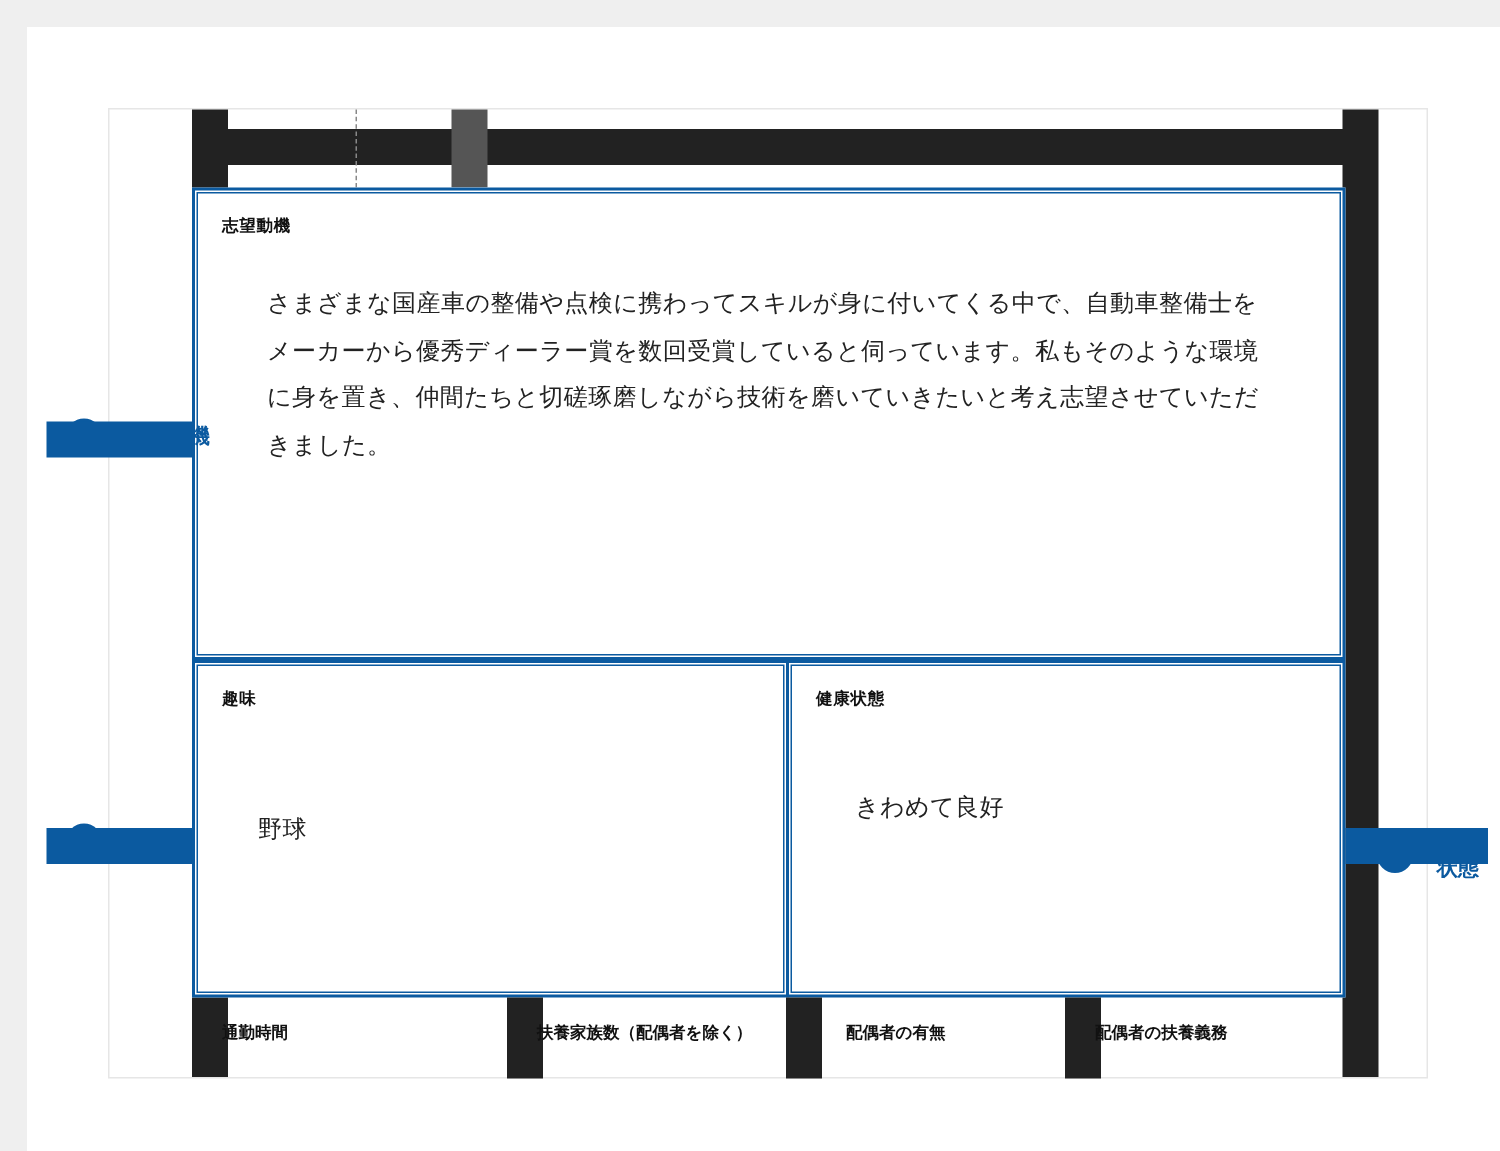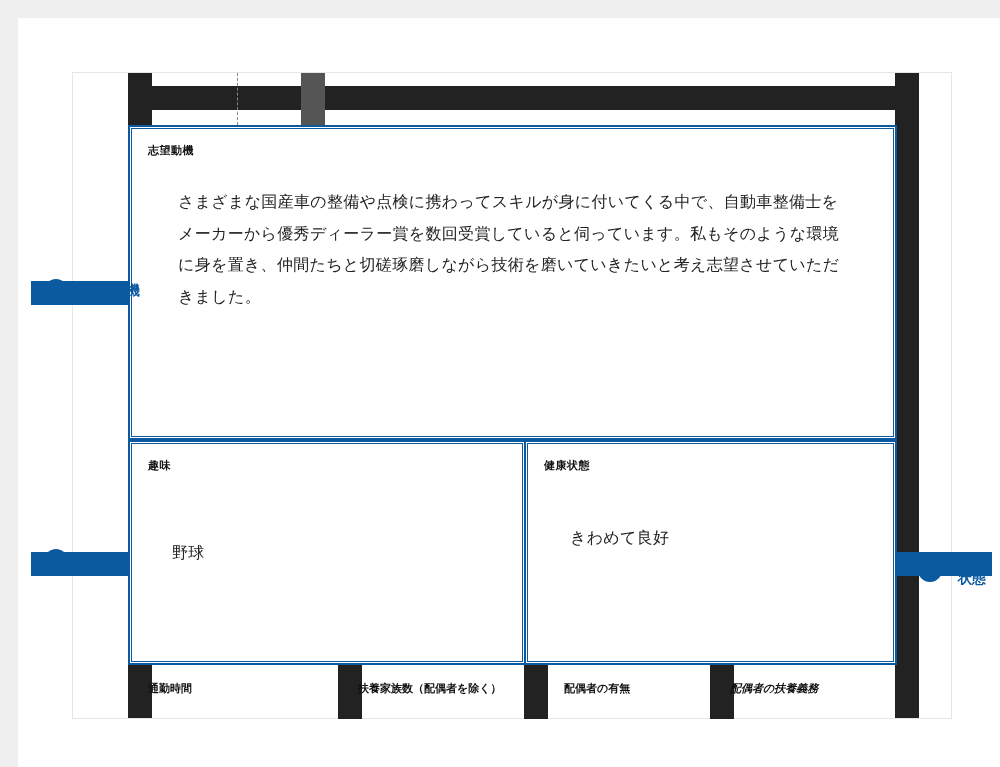--- a/index.html
+++ b/index.html
@@ -64,21 +64,21 @@
 </div>
 <div class="vline" style="left:326px; top:653px; height:54px; width:1.5px;"></div>
 <div class="abs" style="left:327px; top:653px; width:186px; height:44px;">
   <span class="footer-cell-label">扶養家族数（配偶者を除く）</span>
 </div>
 <div class="vline" style="left:512px; top:653px; height:54px; width:1.5px;"></div>
 <div class="abs" style="left:513px; top:653px; width:216px; height:54px;margin-left:20px;">
   <span class="footer-cell-label">配偶者の有無</span>
 </div>
 <div class="vline" style="left:698px; top:653px; height:54px; width:1.5px;"></div>
-<div class="abs" style="left:699px; top:653px; width:184px; height:54px;font-style:italic;">
+<div class="abs" style="left:699px; top:653px; width:184px; height:54px;">
   <span class="footer-cell-label">配偶者の扶養義務</span>
 </div>
 
 <div class="callout" style="left:20px; top:246px;">
   <span class="badge">1</span>
   <span>志望動機</span>
 </div>
 <div class="callout-line" style="left:19px; top:269px; width:97px;"></div>
 
 <div class="callout" style="left:20px; top:516px;">

